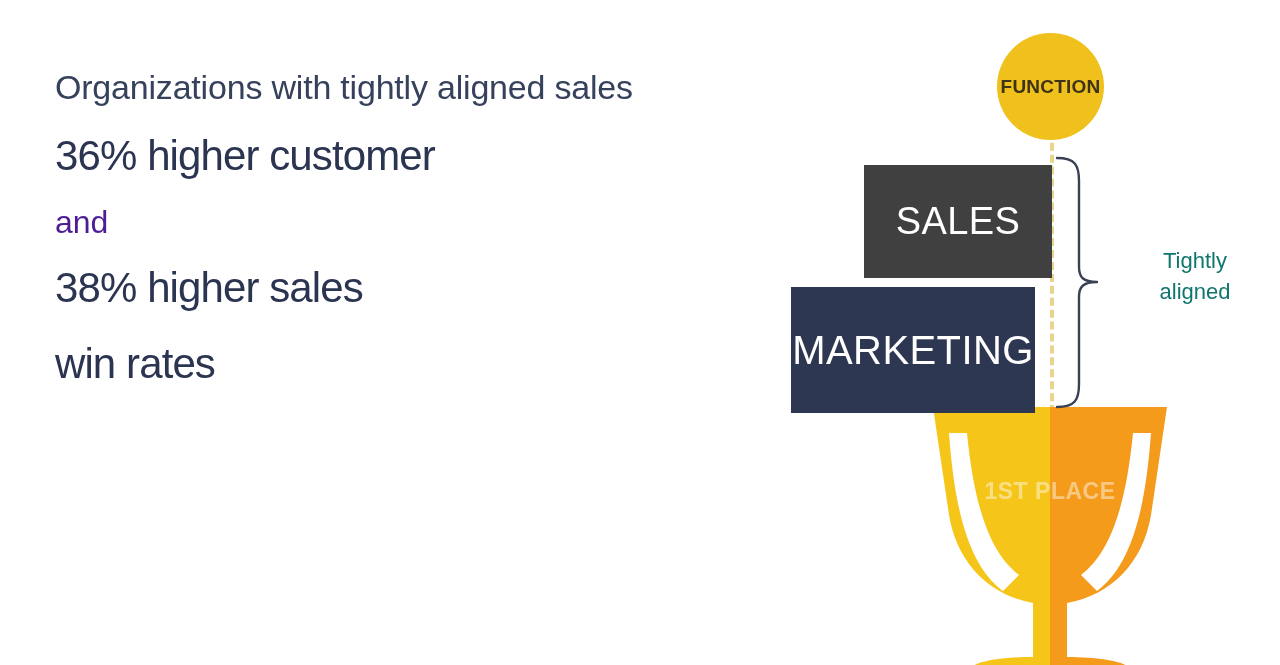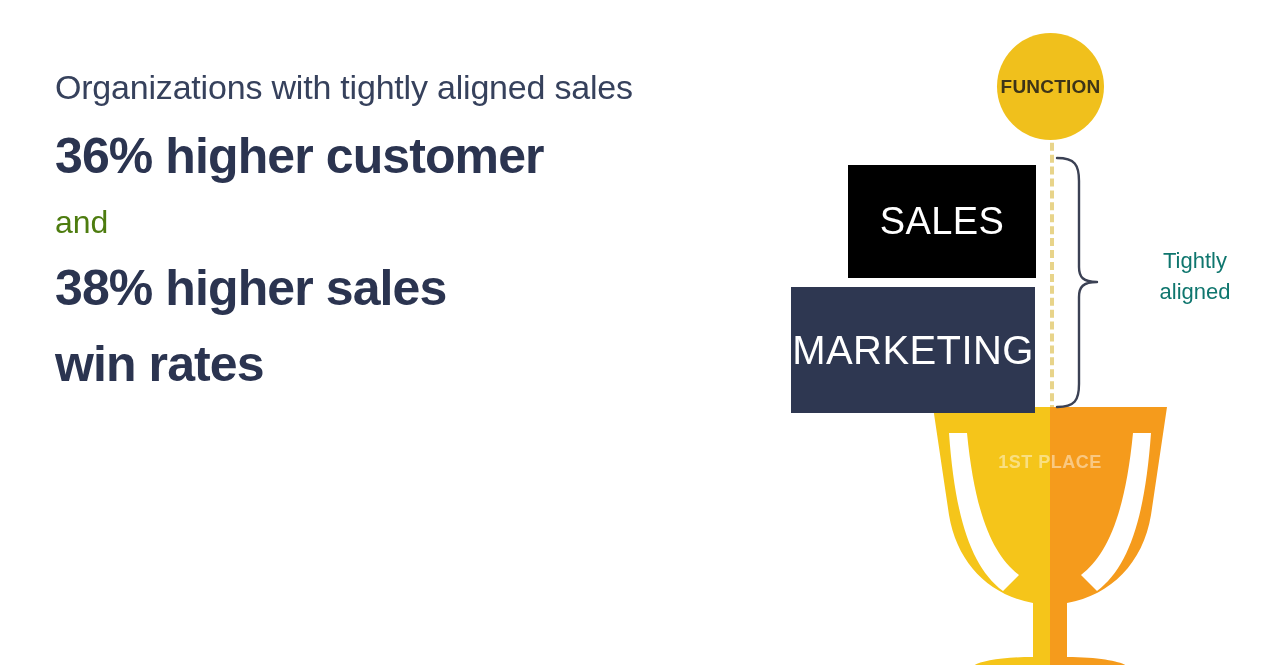--- a/index.html
+++ b/index.html
@@ -27,32 +27,32 @@
     font-family: "Liberation Sans", sans-serif;
     font-size: 34px;
     font-weight: 400;
     color: #36415c;
     line-height: 62px;
     letter-spacing: -0.2px;
     white-space: nowrap;
   }
   .stat-line {
     font-family: "Liberation Sans", sans-serif;
-    font-size: 50px;
-    font-weight: 700;
+    font-size: 42px;
+    font-weight: 400;
     color: #2b3450;
     line-height: 76px;
     letter-spacing: -0.9px;
     white-space: nowrap;
   }
   .conn-line {
     font-family: "Liberation Sans", sans-serif;
     font-size: 32px;
     font-weight: 400;
-    color: #4d7c0f;
+    color: #4c1d95;
     line-height: 56px;
     white-space: nowrap;
   }
   .source-line {
     font-family: "Liberation Sans", sans-serif;
     font-size: 26px;
     font-style: italic;
     font-weight: 400;
     color: #d2d6dd;
     letter-spacing: 0.6px;
@@ -106,25 +106,25 @@
     justify-content: center;
     z-index: 3;
   }
   .box span {
     font-family: "Liberation Sans", sans-serif;
     color: #ffffff;
     font-weight: 400;
     letter-spacing: 0.4px;
   }
   .box-sales {
-    left: 88px;
+    left: 104px;
     top: 165px;
     width: 188px;
     height: 113px;
-    background: #000000;
+    background: #404040;
   }
   .box-sales span { font-size: 38px; }
 
   .box-marketing {
     left: 31px;
     top: 287px;
     width: 244px;
     height: 126px;
     background: #2e3751;
   }
@@ -156,25 +156,25 @@
     position: absolute;
     left: 155px;
     top: 405px;
     width: 270px;
     height: 260px;
     z-index: 2;
   }
   .trophy-label {
     position: absolute;
     left: 155px;
-    top: 452px;
+    top: 478px;
     width: 270px;
     text-align: center;
     font-family: "Liberation Sans", sans-serif;
-    font-size: 18px;
+    font-size: 23px;
     font-weight: 700;
     letter-spacing: 0.5px;
     color: rgba(255,255,255,0.45);
     z-index: 3;
     pointer-events: none;
   }
 </style>
 </head>
 <body>
 

